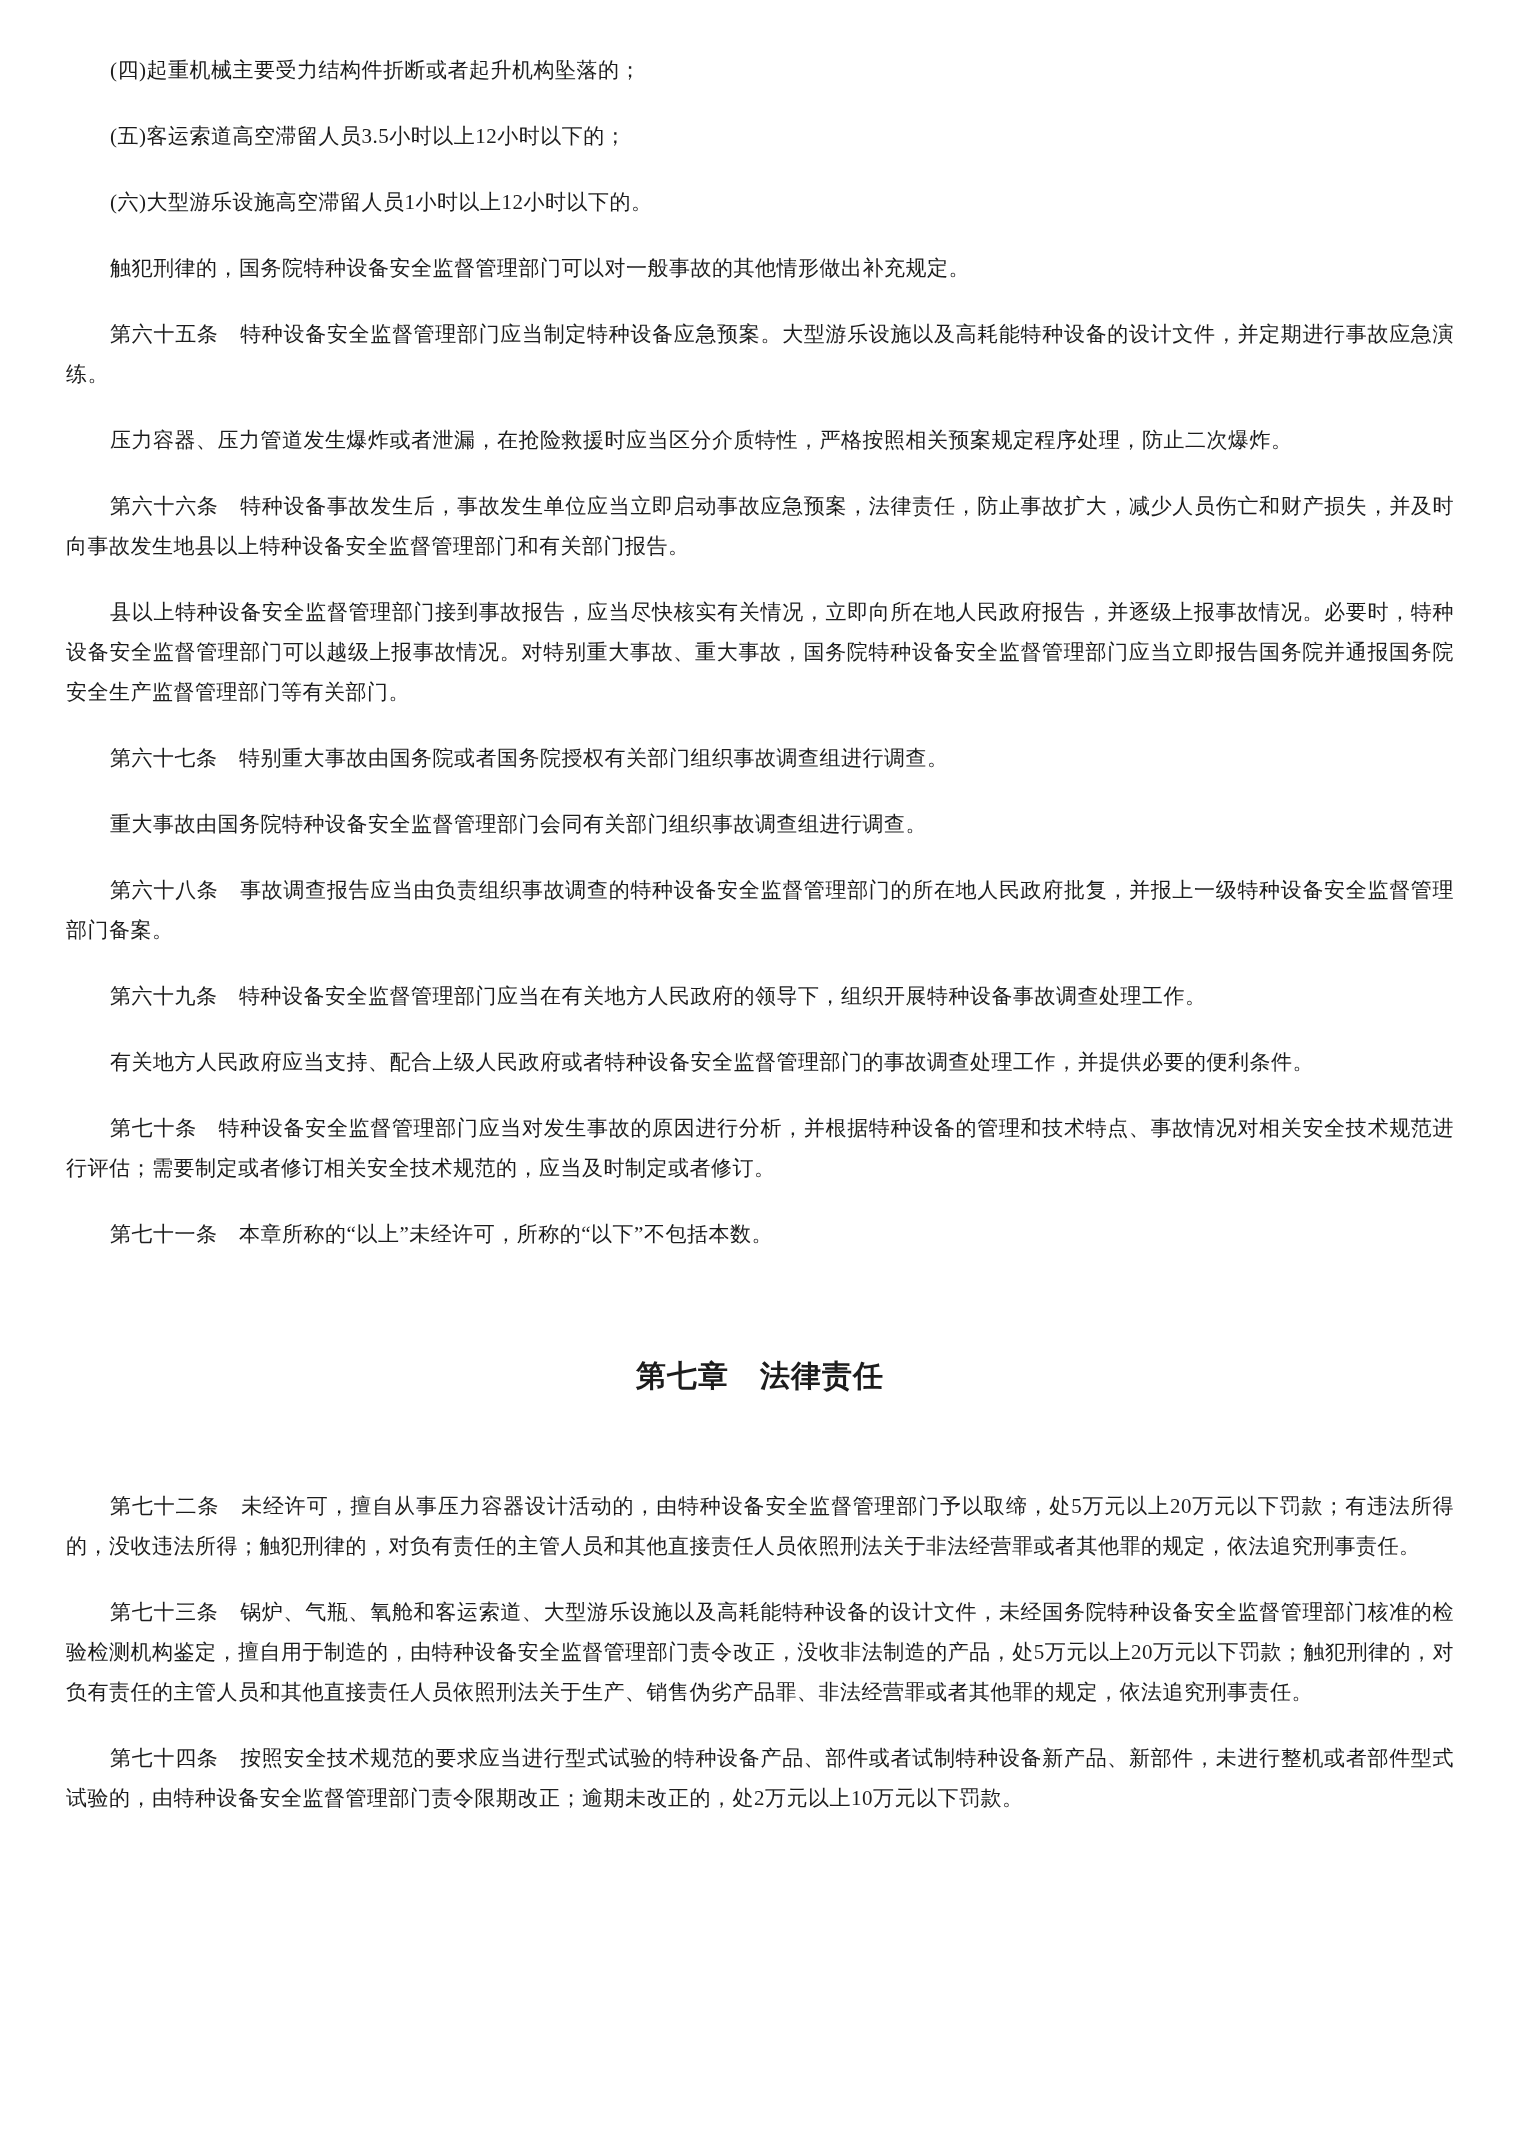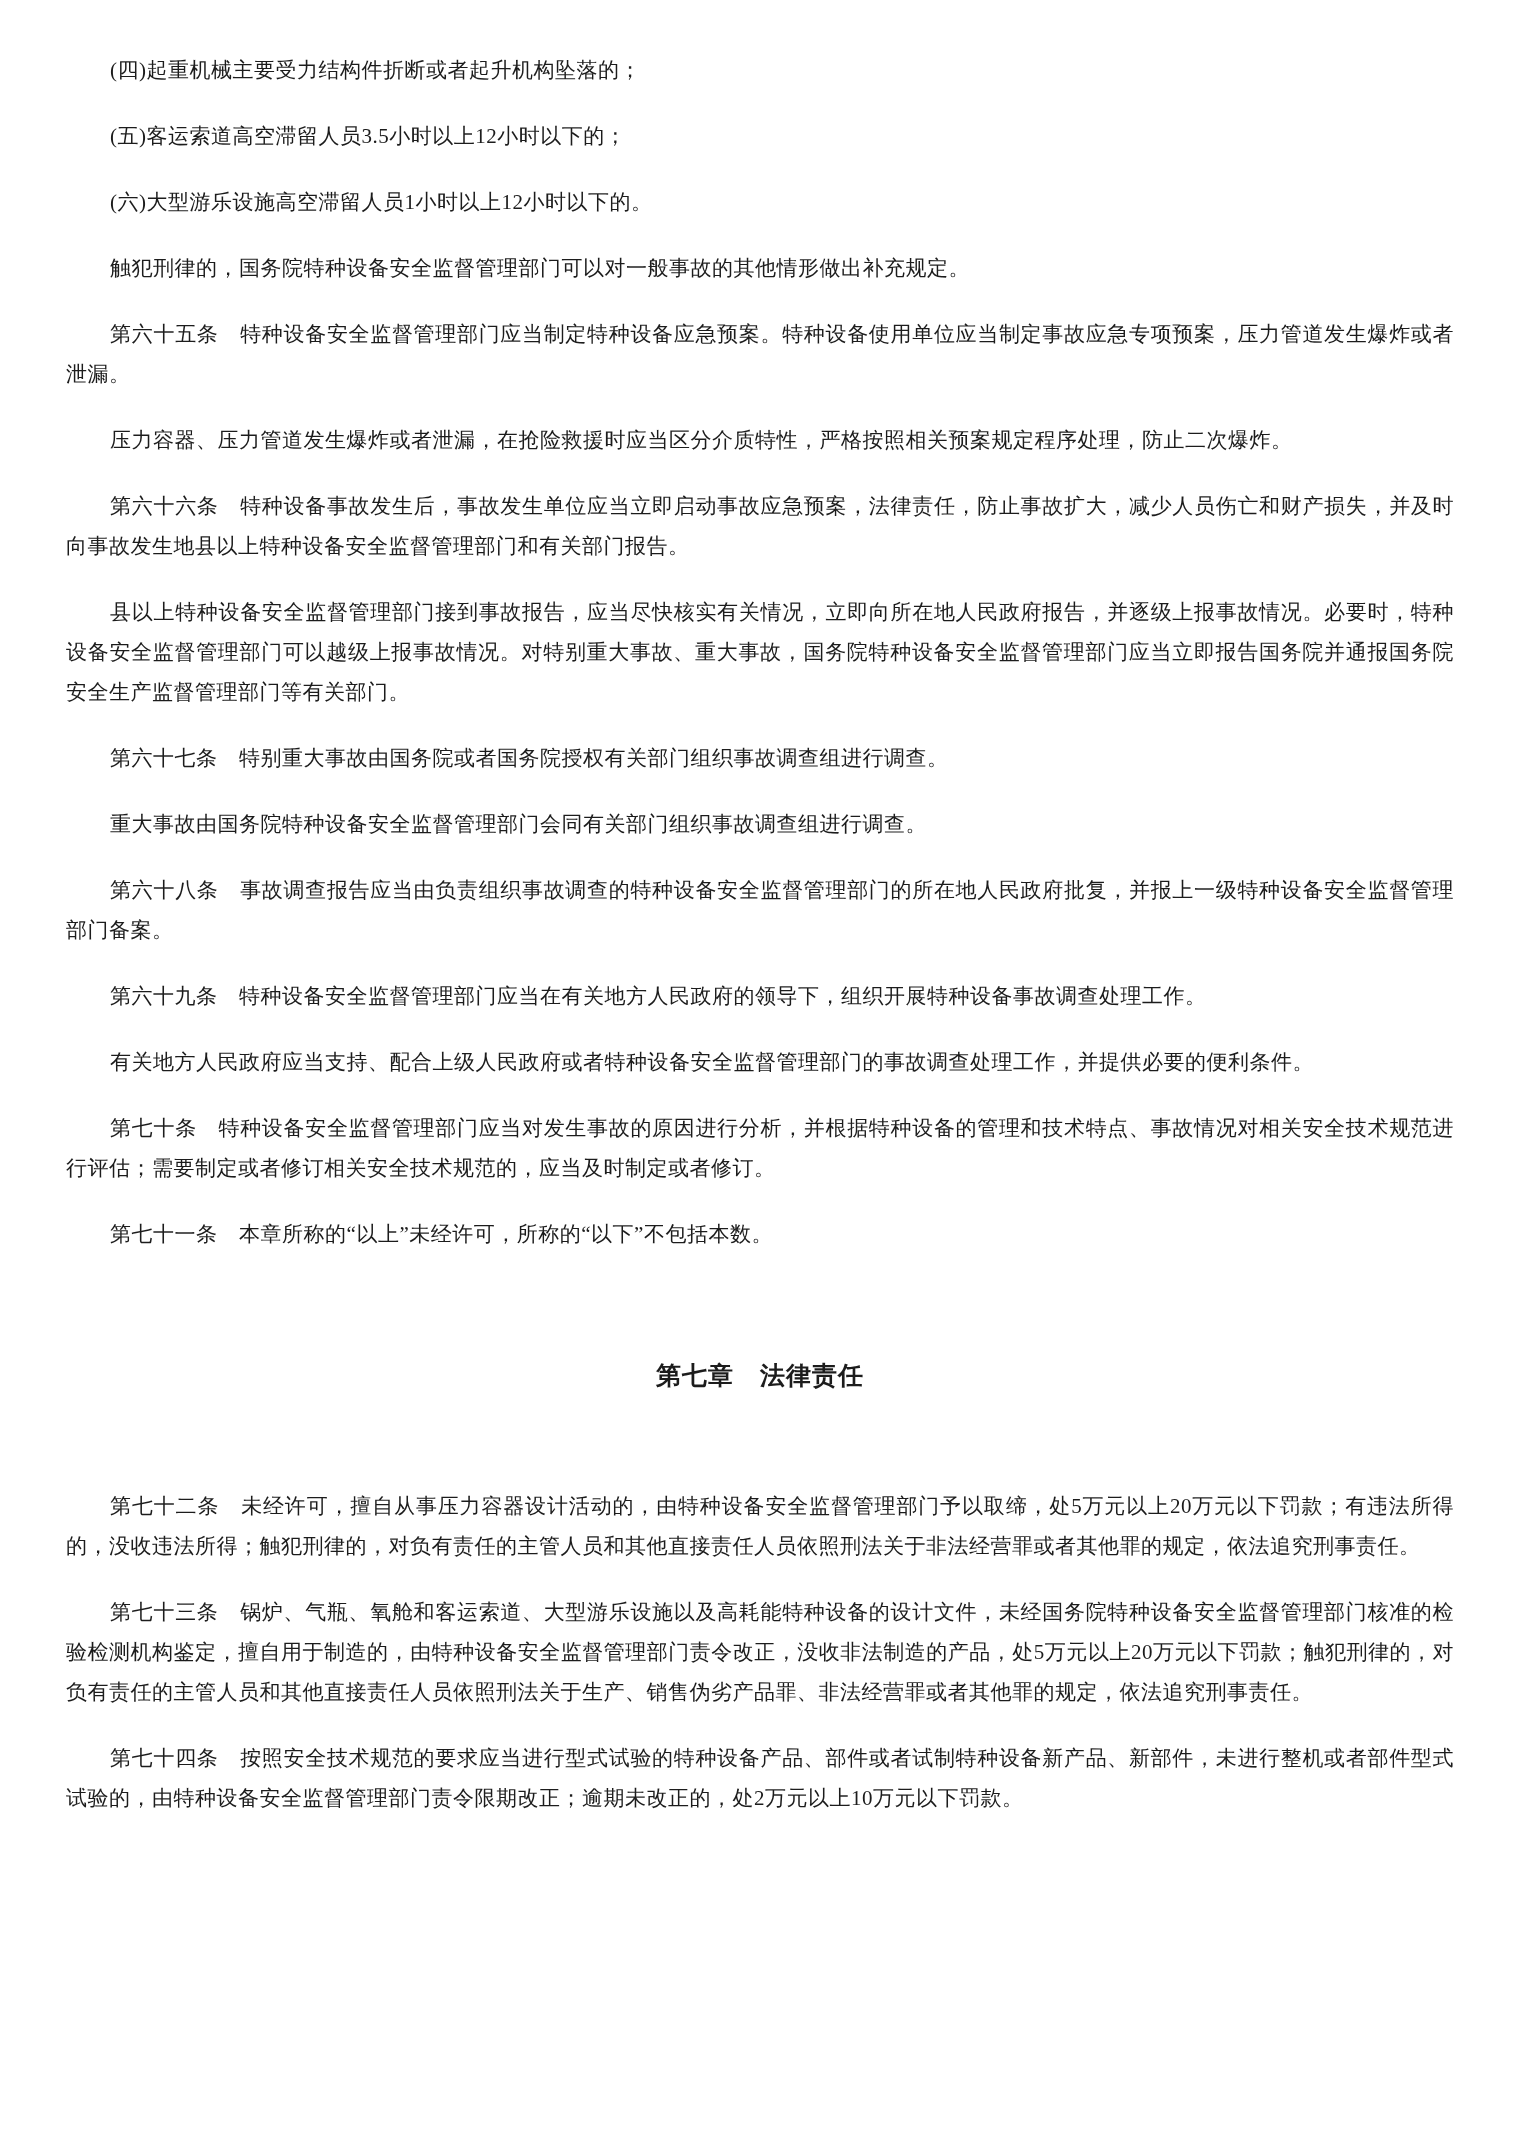--- a/index.html
+++ b/index.html
@@ -20,38 +20,38 @@
     overflow: hidden;
   }
   .para {
     margin: 0 0 26px 0;
     line-height: 40px;
     text-indent: 2.1em;
     text-align: justify;
     letter-spacing: 0.5px;
   }
   .chapter-heading {
-    font-size: 25px;
+    font-size: 30px;
     font-weight: 700;
     text-align: center;
     line-height: 40px;
     margin: 102px 0 90px 0;
     letter-spacing: 1px;
   }
 </style>
 </head>
 <body>
 
 <div class="page">
   <div>
       <p class="para">(四)起重机械主要受力结构件折断或者起升机构坠落的；</p>
       <p class="para">(五)客运索道高空滞留人员3.5小时以上12小时以下的；</p>
       <p class="para">(六)大型游乐设施高空滞留人员1小时以上12小时以下的。</p>
       <p class="para">触犯刑律的，国务院特种设备安全监督管理部门可以对一般事故的其他情形做出补充规定。</p>
-      <p class="para">第六十五条　特种设备安全监督管理部门应当制定特种设备应急预案。特种设备使用单位应当制定事故应急专项预案，压力管道发生爆炸或者泄漏。</p>
+      <p class="para">第六十五条　特种设备安全监督管理部门应当制定特种设备应急预案。大型游乐设施以及高耗能特种设备的设计文件，并定期进行事故应急演练。</p>
       <p class="para">压力容器、压力管道发生爆炸或者泄漏，在抢险救援时应当区分介质特性，严格按照相关预案规定程序处理，防止二次爆炸。</p>
       <p class="para">第六十六条　特种设备事故发生后，事故发生单位应当立即启动事故应急预案，法律责任，防止事故扩大，减少人员伤亡和财产损失，并及时向事故发生地县以上特种设备安全监督管理部门和有关部门报告。</p>
       <p class="para">县以上特种设备安全监督管理部门接到事故报告，应当尽快核实有关情况，立即向所在地人民政府报告，并逐级上报事故情况。必要时，特种设备安全监督管理部门可以越级上报事故情况。对特别重大事故、重大事故，国务院特种设备安全监督管理部门应当立即报告国务院并通报国务院安全生产监督管理部门等有关部门。</p>
       <p class="para">第六十七条　特别重大事故由国务院或者国务院授权有关部门组织事故调查组进行调查。</p>
       <p class="para">重大事故由国务院特种设备安全监督管理部门会同有关部门组织事故调查组进行调查。</p>
       <p class="para">第六十八条　事故调查报告应当由负责组织事故调查的特种设备安全监督管理部门的所在地人民政府批复，并报上一级特种设备安全监督管理部门备案。</p>
       <p class="para">第六十九条　特种设备安全监督管理部门应当在有关地方人民政府的领导下，组织开展特种设备事故调查处理工作。</p>
       <p class="para">有关地方人民政府应当支持、配合上级人民政府或者特种设备安全监督管理部门的事故调查处理工作，并提供必要的便利条件。</p>
       <p class="para">第七十条　特种设备安全监督管理部门应当对发生事故的原因进行分析，并根据特种设备的管理和技术特点、事故情况对相关安全技术规范进行评估；需要制定或者修订相关安全技术规范的，应当及时制定或者修订。</p>
       <p class="para">第七十一条　本章所称的“以上”未经许可，所称的“以下”不包括本数。</p>

